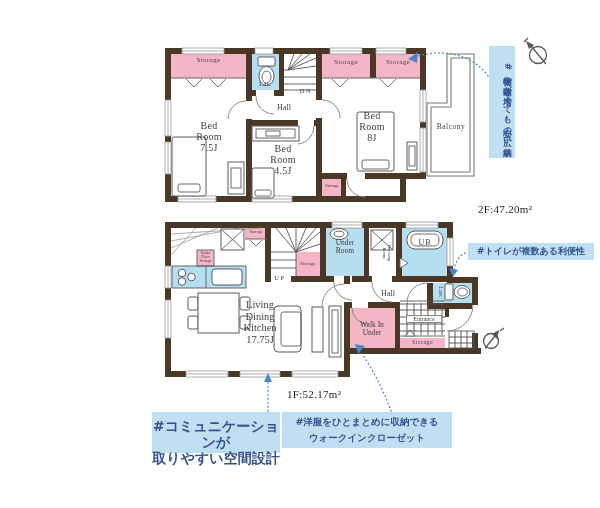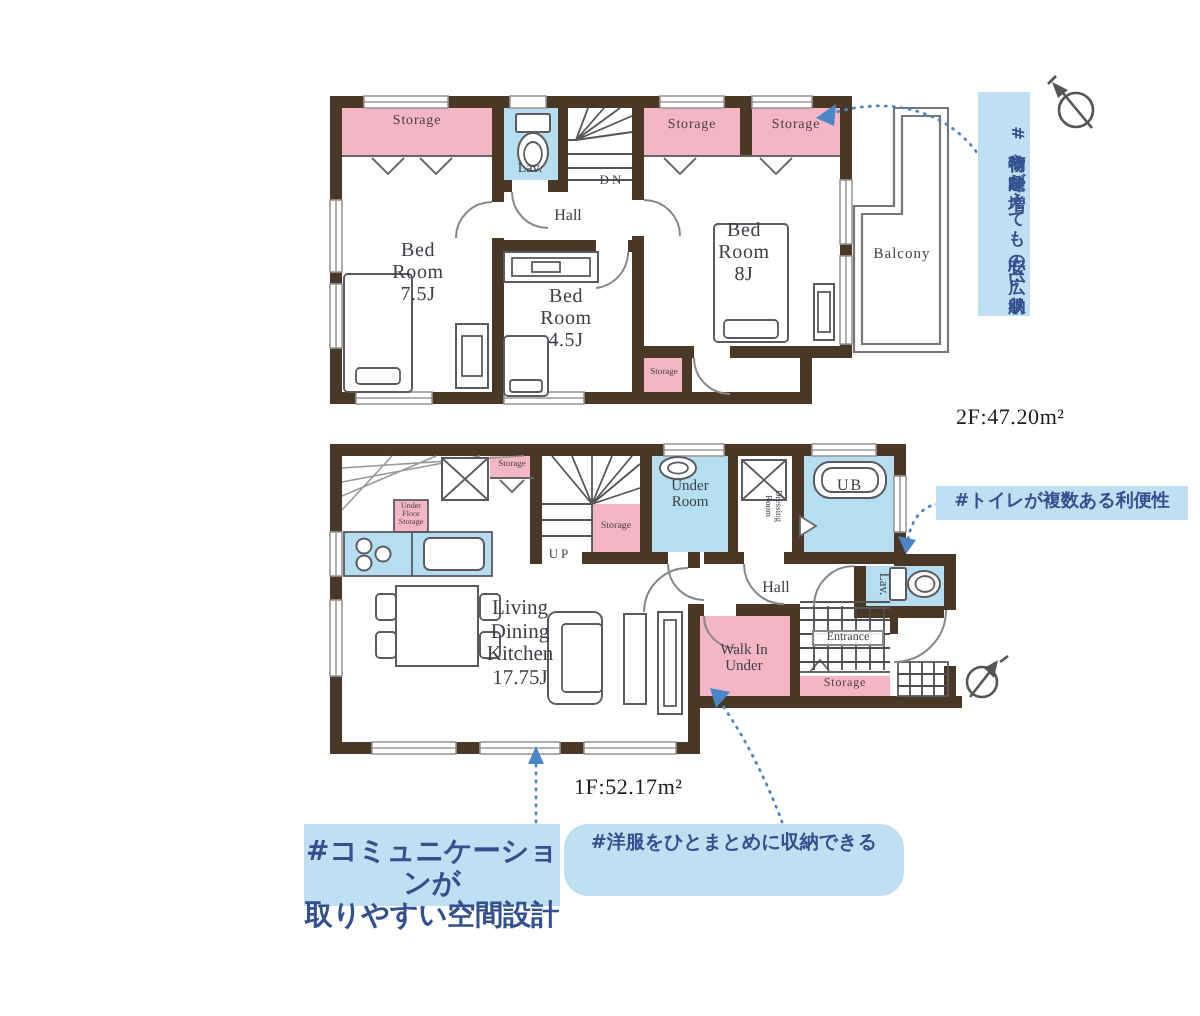--- a/index.html
+++ b/index.html
@@ -402,17 +402,18 @@
   </div>
   <div class="lbl storage" style="left:400px;top:339px;width:45px;font-size:6px;">Storage</div>
   <div class="lbl area" style="left:287px;top:389px;width:86px;">1F:52.17m²</div>
 
   <div class="callout" style="left:468px;top:243px;width:126px;height:17px;font-size:9px;line-height:17px;">#トイレが複数ある利便性</div>
 
   <div class="callout" style="left:152px;top:412px;width:128px;height:41px;font-size:14px;line-height:16px;padding-top:6px;">
     <span style="display:block;">#コミュニケーションが</span>
     <span style="display:block;">取りやすい空間設計</span>
   </div>
-  <div class="callout" style="left:282px;top:412px;width:170px;height:36px;font-size:9.5px;line-height:16px;padding-top:2px;border-radius:12px;">
+  <div class="callout" style="left:282px;top:412px;width:170px;height:36px;font-size:9.5px;line-height:16px;padding-top:2px;">
     <span style="display:block;">#洋服をひとまとめに収納できる</span>
+    <span style="display:block;">ウォークインクローゼット</span>
   </div>
 
 </div>
 
 </body></html>

